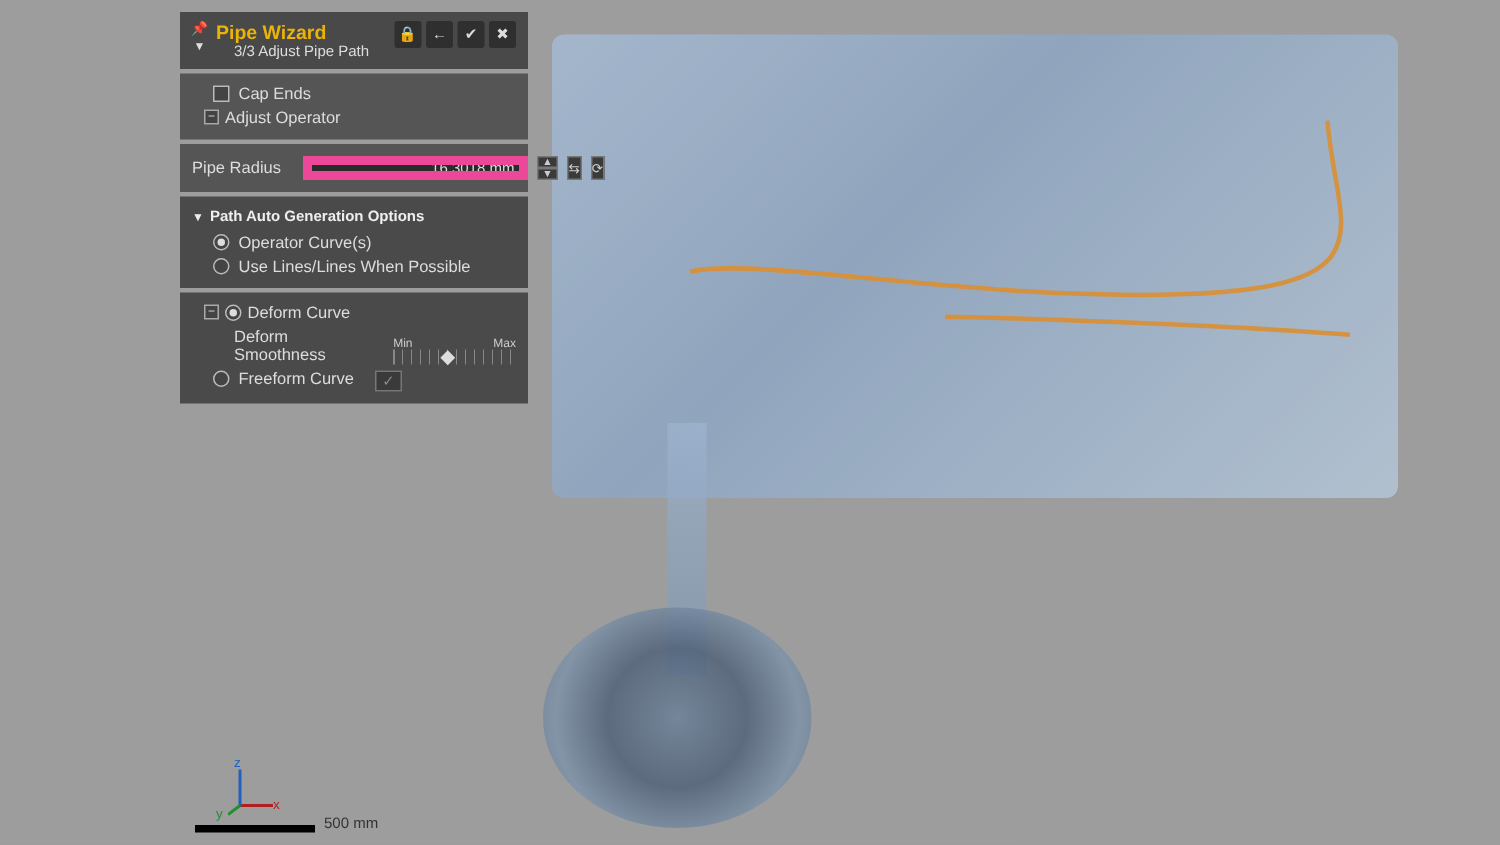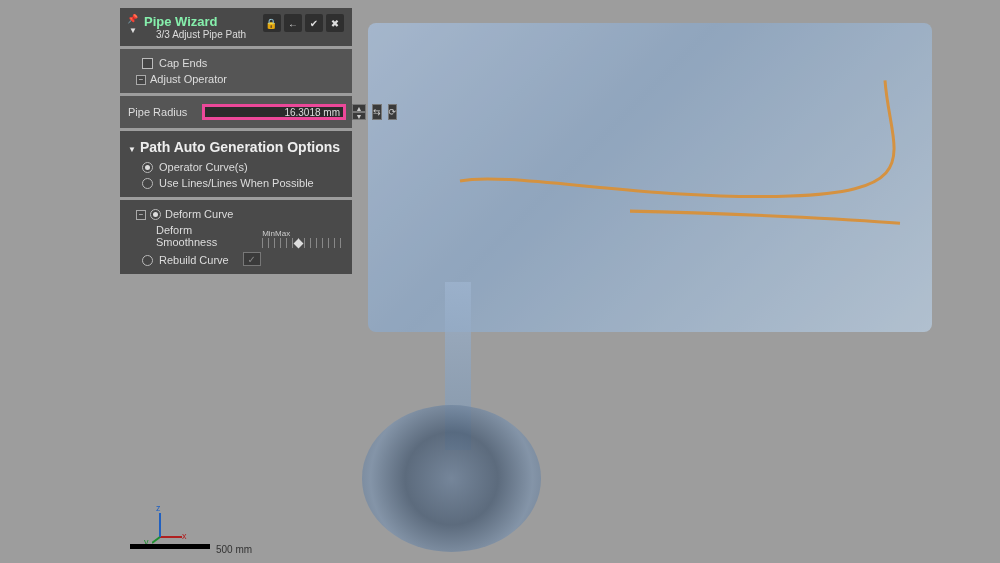--- a/index.html
+++ b/index.html
@@ -54,73 +54,73 @@
     opacity: 0.95;
   }
 
   
   .panel-wrap { position: absolute; left: 120px; top: 8px; width: 232px; color: #e0e0e0; font-size: 11px; }
   .panel-header {
     background: #494949; padding: 6px 8px 6px 6px; display: flex; align-items: flex-start;
   }
   .panel-header .pin { width: 14px; display:flex; flex-direction:column; align-items:center; gap:2px; }
   .panel-header .title-block { flex: 1; padding-left: 4px;}
-  .panel-header .title { font-weight: bold; font-size: 13px; color: #86efac; display:flex; align-items:center; gap:4px;}
+  .panel-header .title { font-weight: bold; font-size: 13px; color: #eab308; display:flex; align-items:center; gap:4px;}
   .panel-header .subtitle { font-size: 10px; color: #ddd; padding-left: 12px; }
   .panel-header .btns { display: flex; gap: 3px; }
   .hdr-btn {
     width: 18px; height: 18px; background: #2f2f2f; color: #ddd;
     display: flex; align-items: center; justify-content: center;
     font-size: 10px; cursor: pointer; border-radius: 2px;
   }
   .section {
     background: #555; margin-top: 3px; padding: 6px 8px;
   }
   .section.dark { background: #4a4a4a; }
-  .sect-title { font-weight: bold; font-size: 14px; display:flex; align-items:center; gap:4px; color:#eee; padding:2px 0 4px 0;}
+  .sect-title { font-weight: bold; font-size: 10px; display:flex; align-items:center; gap:4px; color:#eee; padding:2px 0 4px 0;}
   .sect-title .tri::before { content:"▼"; font-size:8px; display:inline-block; }
-  .row { display: flex; align-items: flex-end; gap: 6px; padding: 2px 0 2px 14px; color: #ddd; }
+  .row { display: flex; align-items: flex-start; gap: 6px; padding: 2px 0 2px 14px; color: #ddd; }
   .row.sub { padding-left: 28px; }
   .row.tight { padding-left: 8px; }
   .checkbox, .radio {
     width: 11px; height: 11px; border: 1px solid #bbb; background: #444;
     display: inline-flex; align-items:center; justify-content:center; flex-shrink:0;
   }
   .radio { border-radius: 50%; }
   .radio.checked::after { content:""; width:5px; height:5px; background:#ddd; border-radius:50%; }
   .checkbox.checked::after { content:"✓"; font-size:8px; color:#ddd; line-height:1; }
   .expander { width:10px; height:10px; border:1px solid #aaa; display:inline-flex; align-items:center; justify-content:center; font-size:8px; line-height:1; color:#ddd; background:#444;}
   .input-row { display:flex; align-items:center; gap:6px; padding:2px 0;}
   .input-label { flex:0 0 68px; color:#ddd; font-size:11px;}
   .text-input {
-    flex: 0 0 74px; height:16px; background:#2b2b2b; border:3px solid #ec4899; color:#ddd;
+    flex: 0 0 74px; height:16px; background:#2b2b2b; border:6px solid #ec4899; color:#ddd;
     font-size:10px; text-align:right; padding:0 3px;
   }
   .mini-btn {
     width:14px; height:16px; background:#3a3a3a; border:1px solid #777; color:#ccc;
     display:inline-flex; align-items:center; justify-content:center; font-size:9px; cursor:pointer;
   }
   .slider-wrap { display:flex; flex-direction:column; margin-left:auto; width:82px;}
-  .slider-labels { display:flex; justify-content:flex-start; font-size:8px; color:#ccc;}
+  .slider-labels { display:flex; justify-content:space-between; font-size:8px; color:#ccc;}
   .slider {
     height:10px; position:relative; background:repeating-linear-gradient(90deg,#888 0,#888 1px,transparent 1px,transparent 6px);
     border:0;
   }
   .slider .thumb {
     position:absolute; left:40%; top:2px; width:7px; height:7px; background:#ddd; transform:rotate(45deg);
   }
   .apply-chk {
     margin-left:8px; width:18px; height:14px; background:#3a3a3a; border:1px solid #777;
     display:inline-flex; align-items:center; justify-content:center; color:#888; font-size:10px;
   }
 
   
   .axis-gizmo { position:absolute; left:152px; bottom:18px; width:36px; height:36px; }
   .axis-gizmo .lbl { position:absolute; font-size:9px; color:#333;}
-  .scale-bar { position:absolute; left:130px; bottom:8px; display:flex; align-items:flex-start; gap:6px; color:#333; font-size:10px;}
+  .scale-bar { position:absolute; left:130px; bottom:8px; display:flex; align-items:flex-end; gap:6px; color:#333; font-size:10px;}
   .scale-bar .bar { width:80px; height:5px; background:#000; }
 </style>
 </head>
 <body>
 
 <div class="viewport">
   <div class="model-placeholder">
     <div class="model-body"></div>
     <div class="model-strut"></div>
     <div class="model-wheel"></div>
@@ -212,21 +212,21 @@
           <span>Min</span>
           <span>Max</span>
         </div>
         <div class="slider">
           <div class="thumb"></div>
         </div>
       </div>
     </div>
     <div class="row">
       <span class="radio"></span>
-      <span>Rebuild Curve</span>
+      <span>Freeform Curve</span>
       <span class="apply-chk">✓</span>
     </div>
   </div>
 
 </div>
 
 <div class="axis-gizmo">
   <svg width="36" height="36" viewBox="0 0 36 36">
     <line x1="8" y1="28" x2="30" y2="28" stroke="#b02020" stroke-width="2"></line>
     <line x1="8" y1="28" x2="8" y2="4" stroke="#2060c0" stroke-width="2"></line>

